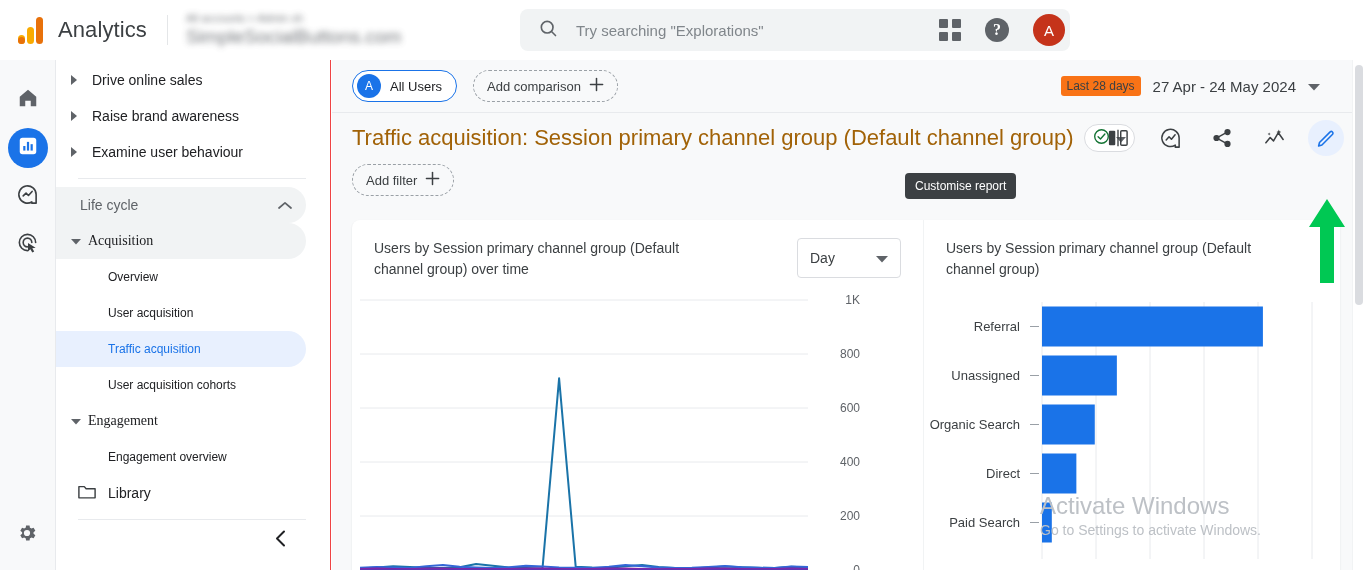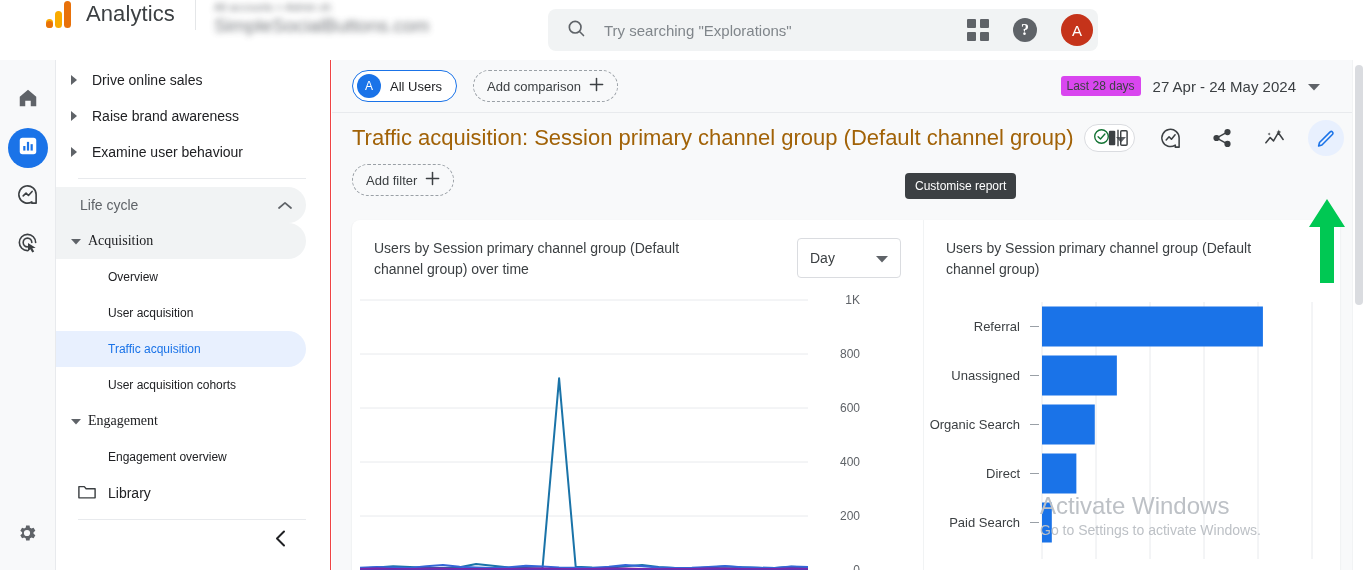--- a/index.html
+++ b/index.html
@@ -8,23 +8,22 @@
     overflow: hidden;
     font-family: "Liberation Sans", sans-serif;
     background: #ffffff;
     color: #202124;
   }
   #app { position: relative; width: 1366px; height: 570px; }
 
   
   .topbar {
     position: absolute; top: 0; left: 0; width: 1081px; height: 60px;
-    background: #ffffff; display: flex; align-items: flex-start;
+    background: #ffffff; display: flex; align-items: center;
     z-index: 30;
-    margin-left: 28px;
   }
   .brand { display: flex; align-items: center; padding-left: 18px; }
   .ga-logo { width: 26px; height: 28px; position: relative; }
   .ga-logo i { position: absolute; bottom: 0; border-radius: 2px; display:block; }
   .ga-logo .b1 { left: 0;  width: 7px;  height: 9px;  background: #F9AB00; border-radius: 3.5px; }
   .ga-logo .b2 { left: 9px; width: 7px; height: 17px; background: #F9AB00; border-radius: 3.5px; }
   .ga-logo .b3 { left: 18px; width: 7px; height: 27px; background: #E8710A; border-radius: 3.5px; }
   .ga-logo .dot { left: 0; bottom: 0; width: 7px; height: 7px; background: #E8710A; border-radius: 50%; }
   .brand-name {
     font-size: 22px; color: #3c4043; margin-left: 14px; letter-spacing: .1px;
@@ -142,21 +141,21 @@
   .chip-dashed {
     height: 32px; display: flex; align-items: center; gap: 8px;
     border: 1px dashed #9aa0a6; border-radius: 16px; padding: 0 13px;
     font-size: 13px; color: #3c4043; cursor: pointer; margin-left: 16px; background: transparent;
   }
   .daterange {
     position: absolute; right: 46px; top: 10px; height: 32px;
     display: flex; align-items: center; gap: 12px; cursor: pointer;
   }
   .badge-last {
-    background: #d946ef; color: #3c4043; font-size: 12px;
+    background: #f97316; color: #3c4043; font-size: 12px;
     padding: 3px 6px; border-radius: 3px;
   }
   .daterange .dtxt { font-size: 15px; color: #3c4043; }
 
   .title-row { display: flex; align-items: center; padding-left: 20px; margin-top: 6px;
     position: relative; height: 40px; }
   .rpt-title { font-size: 22px; color: #a16207; font-weight: 400; white-space: nowrap; }
   .verified {
     margin-left: 10px; height: 28px; display: flex; align-items: center; gap: 6px;
     border: 1px solid #dadce0; border-radius: 14px; padding: 0 8px;

